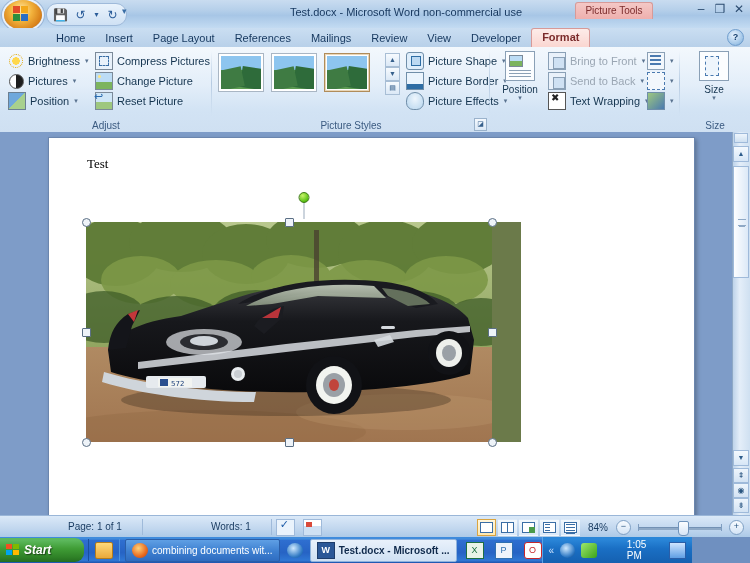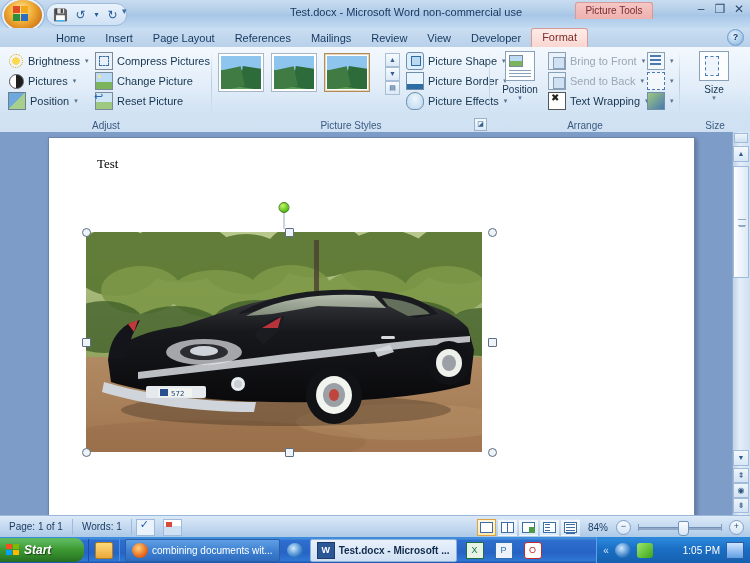--- a/index.html
+++ b/index.html
@@ -66,21 +66,21 @@
     border-bottom:1px solid #9ab6d8;
   }
   .tabs{position:absolute;left:46px;top:0px;display:flex;height:19px;align-items:flex-end;}
   .tab{
     height:18px;line-height:18px;padding:0 10px;font-size:11px;color:#15375e;cursor:default;
     border-radius:3px 3px 0 0;
   }
   .tab.active{
     background:linear-gradient(to bottom,#fdece9,#fad6d1);
     border:1px solid #d79a98;border-bottom:none;color:#7b2b2b;
-    height:18px;line-height:17px;
+    height:18px;line-height:17px;font-weight:bold;
   }
   .helpbtn{
     position:absolute;right:6px;top:1px;width:15px;height:15px;border-radius:50%;
     background:radial-gradient(circle at 40% 35%,#eaf4ff,#9dc3e6 70%,#5d8fc4);
     color:#18406e;font-size:9px;text-align:center;line-height:15px;font-weight:bold;
     border:1px solid #6f9dcd;
   }
 
   
   .ribbon{
@@ -184,23 +184,23 @@
   
   .docarea{
     position:absolute;left:0;top:132px;width:750px;height:383px;
     background:#7e9cc8;overflow:hidden;
   }
   .page{
     position:absolute;left:48px;top:5px;width:645px;height:378px;
     background:#ffffff;border:1px solid #6b86ae;
     box-shadow:2px 2px 4px rgba(0,0,0,.25);
   }
-  .doctext{position:absolute;left:48px;top:18px;font-family:"Liberation Serif",serif;font-size:13px;color:#000;}
-
-  .picbox{position:absolute;left:37px;top:94px;width:396px;height:220px;}
+  .doctext{position:absolute;left:38px;top:18px;font-family:"Liberation Serif",serif;font-size:13px;color:#000;}
+
+  .picbox{position:absolute;left:37px;top:84px;width:435px;height:220px;}
   .photo{position:absolute;inset:0;overflow:hidden;background:#6b7a4a;}
 
   .hnd{position:absolute;width:7px;height:7px;background:#eef3f8;border:1px solid #5b6f85;border-radius:50%;}
   .hnd.sq{border-radius:1px;}
   .rot-line{position:absolute;left:50%;top:-23px;width:1px;height:20px;background:#9ab;transform:translateX(-50%);}
   .rot-hnd{position:absolute;left:50%;top:-30px;width:9px;height:9px;border-radius:50%;
     background:radial-gradient(circle at 35% 30%,#c8f36a,#58c014 70%,#2f7a06);
     border:1px solid #3d7a13;transform:translateX(-50%);}
 
   
@@ -218,21 +218,21 @@
     background:linear-gradient(to bottom,#eef5fc,#d3e2f3);border:1px solid #9fbada;box-sizing:border-box;
     font-size:8px;text-align:center;line-height:13px;color:#2a5580;}
 
   
   .statusbar{
     position:absolute;left:0;top:515px;width:750px;height:22px;
     background:linear-gradient(to bottom,#dbe9f8,#c0d6ee 60%,#aac8e6);
     border-top:1px solid #9ab6d8;
     display:flex;align-items:center;font-size:10px;color:#17395f;
   }
-  .sb-sec{padding:0 9px;height:16px;line-height:16px;border-right:1px solid #9fbada;white-space:nowrap;}
+  .sb-sec{padding:0 20px;height:16px;line-height:16px;border-right:1px solid #9fbada;white-space:nowrap;margin-left:48px;}
   .sb-icon{width:17px;height:15px;margin:0 4px;position:relative;}
   .sb-proof{background:#eaf3fc;border:1px solid #9fbada;}
   .sb-proof:after{content:"✓";position:absolute;left:3px;top:-2px;font-size:11px;color:#1d5ba8;}
   .sb-lang{background:linear-gradient(to bottom,#ffffff 0 40%,#cfe1f3 40% 100%);border:1px solid #9fbada;}
   .sb-lang:after{content:"";position:absolute;left:2px;top:2px;width:6px;height:5px;background:#d94a3a;}
 
   .viewbtns{margin-left:auto;display:flex;gap:2px;align-items:center;padding-right:6px;}
   .vb{width:17px;height:15px;border:1px solid transparent;position:relative;
       background:linear-gradient(to bottom,#f2f8fd,#dbe9f8);}
   .vb.active{border:1px solid #d9a441;background:linear-gradient(to bottom,#fff6dd,#ffe9b0);}
@@ -248,21 +248,21 @@
     background:linear-gradient(to bottom,#f7fbff,#d4e4f5);font-size:9px;line-height:11px;text-align:center;color:#2a5580;}
   .slider{position:relative;width:84px;height:13px;margin:0 5px;}
   .slider .track{position:absolute;left:0;right:0;top:6px;height:2px;background:#8fa9c6;border-top:1px solid #7391b4;}
   .slider .tick{position:absolute;top:3px;width:1px;height:7px;background:#7f9dc0;}
   .slider .knob{position:absolute;left:40px;top:0px;width:9px;height:13px;
     background:linear-gradient(to bottom,#fbfdff,#d6e5f6);border:1px solid #6f93bb;
     border-radius:2px 2px 4px 4px;}
 
   
   .taskbar{
-    position:absolute;left:0;top:537px;width:750px;height:26px;
+    position:absolute;left:0;top:537px;width:692px;height:26px;
     background:linear-gradient(to bottom,#3f8bdc 0 8%,#2f6fd0 12%,#2663c4 60%,#2f77d4 90%,#1d52ab 100%);
     display:flex;align-items:center;
   }
   .startbtn{
     height:24px;min-width:66px;margin-right:4px;display:flex;align-items:center;gap:4px;padding:0 12px 0 6px;
     background:linear-gradient(to bottom,#5cb85c 0 10%,#3f9c35 45%,#2f8127 80%,#246d1f 100%);
     border-top-right-radius:9px;border-bottom-right-radius:9px;
     color:#fff;font-weight:bold;font-size:12px;font-style:italic;
     text-shadow:1px 1px 1px rgba(0,0,0,.5);
   }
@@ -448,21 +448,20 @@
         </div>
         <div class="ritem dim">
           <span class="ico ico-group"></span>
           <span class="arw">▾</span>
         </div>
         <div class="ritem">
           <span class="ico ico-rotate"></span>
           <span class="arw">▾</span>
         </div>
       </div>
-      <div class="gtitle">Arrange</div>
       <div class="gsep"></div>
     </div>
 
     <div class="grp" style="left:680px;width:70px;">
       <div class="bigbtn" style="left:12px;">
         <span class="bico size-ico"></span>
         <span class="blabel">Size</span>
         <span class="barw">▾</span>
       </div>
       <div class="gtitle">Size</div>

